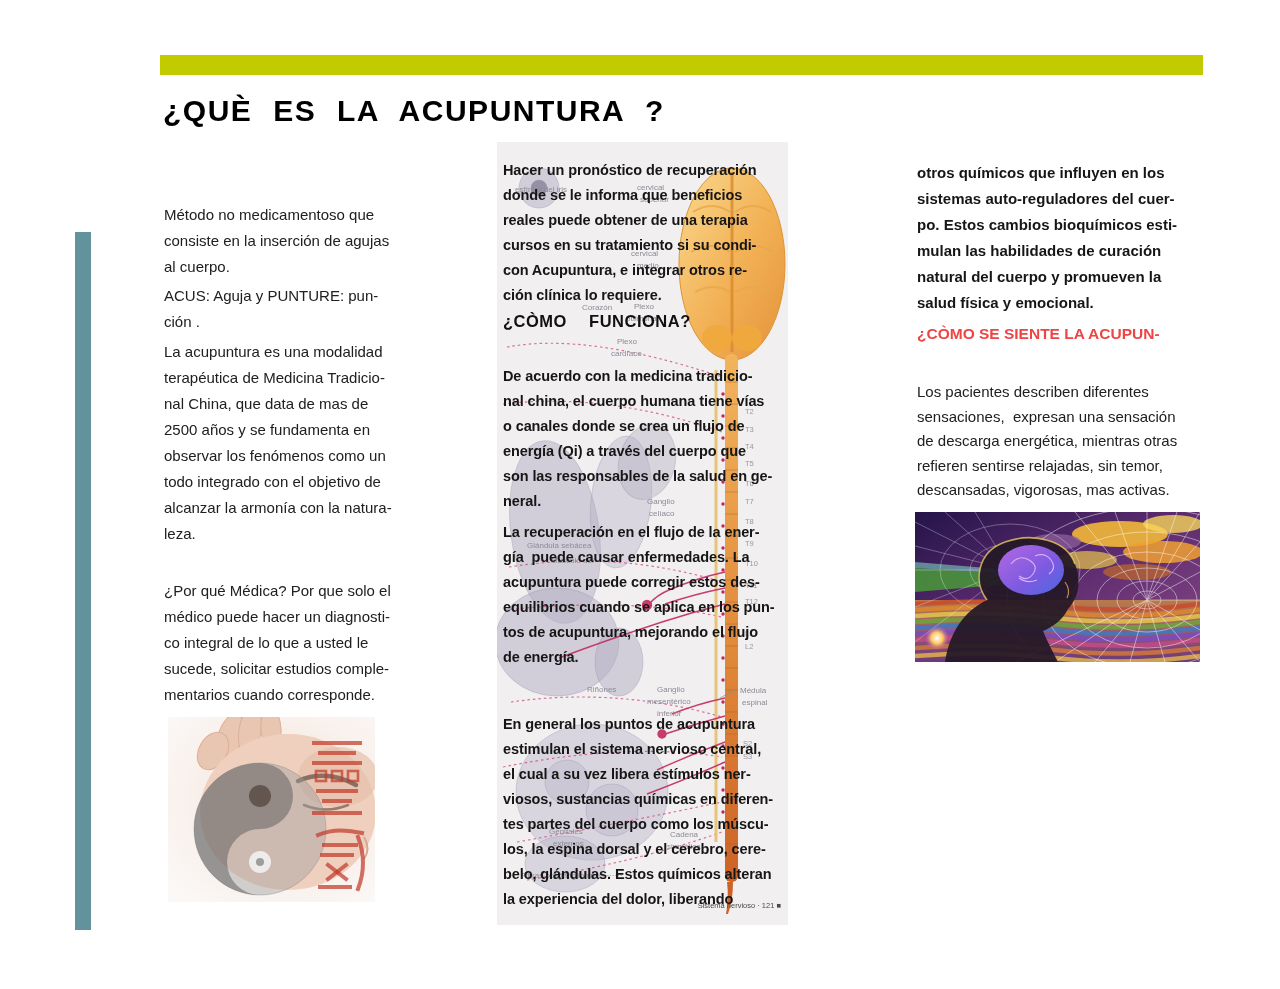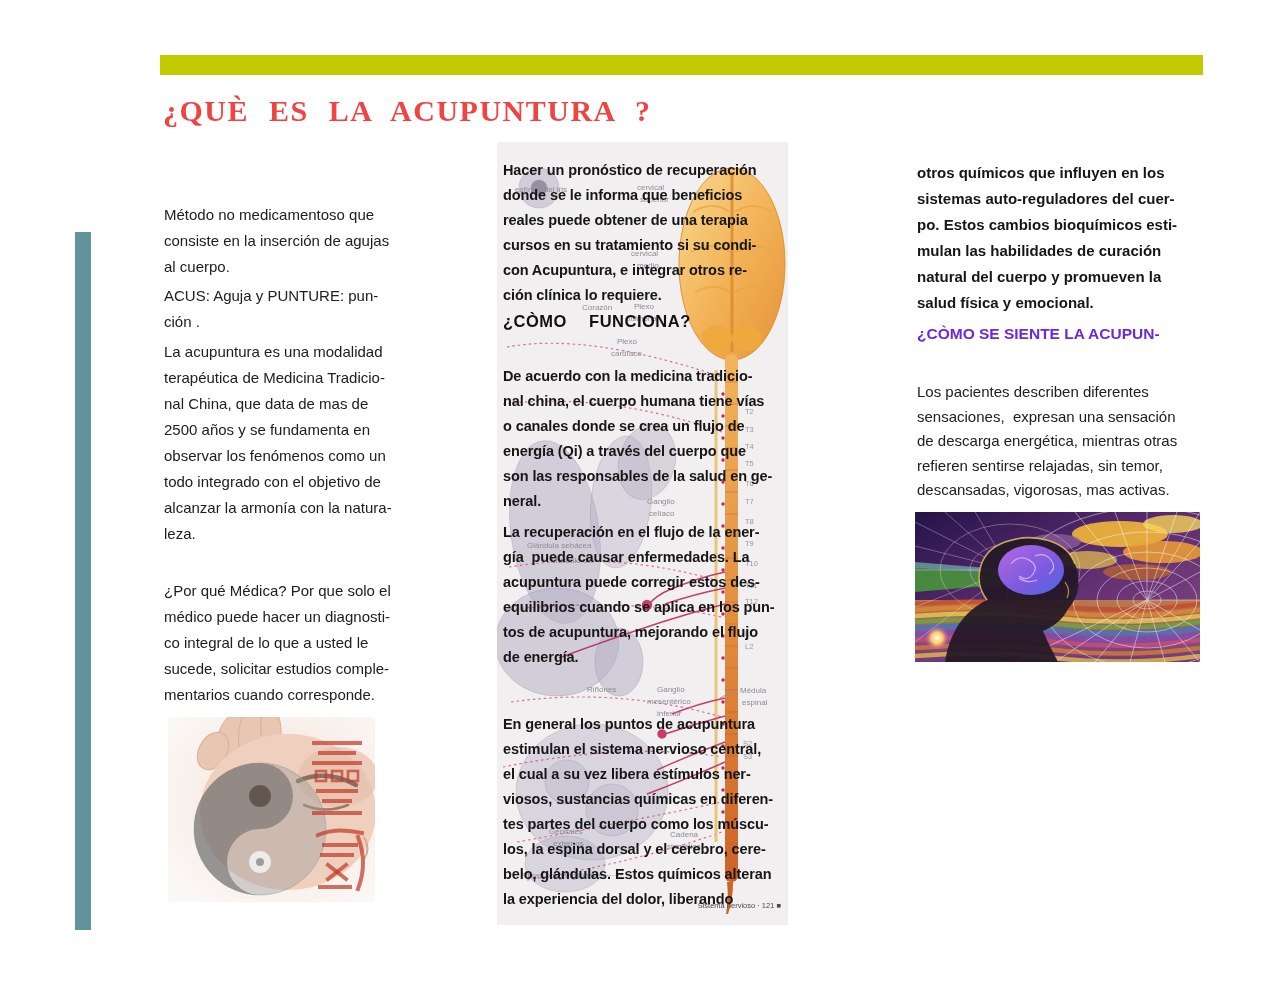--- a/index.html
+++ b/index.html
@@ -4,31 +4,31 @@
 <style>
   html,body{margin:0;padding:0;}
   body{
     width:1280px;height:989px;position:relative;background:#ffffff;
     font-family:"Liberation Sans",sans-serif;color:#1d1d1d;overflow:hidden;
   }
   .abs{position:absolute;}
   #top-bar{left:160px;top:55px;width:1043px;height:20px;background:#c2cb00;}
   #side-bar{left:75px;top:232px;width:16px;height:698px;background:#62929c;}
   #page-title{
-    left:163px;top:94px;font-size:30px;font-weight:bold;color:#ef4444;
-    letter-spacing:1.5px;word-spacing:11px;white-space:pre;font-family:Liberation Serif, serif;
+    left:163px;top:94px;font-size:30px;font-weight:bold;color:#000000;
+    letter-spacing:1.5px;word-spacing:11px;white-space:pre;
   }
   
   .plines > div{white-space:pre;}
   .col-left-block{left:164px;width:228px;font-size:15px;line-height:26px;color:#202020;}
   .mid-text{left:503px;width:282px;font-size:14.5px;line-height:25px;font-weight:bold;color:#161616;letter-spacing:-0.1px;}
   .right-text-bold{left:917px;width:285px;font-size:15px;line-height:26px;font-weight:bold;color:#161616;}
   .right-text-reg{left:917px;width:288px;font-size:15px;line-height:24.5px;color:#202020;}
   #mid-heading{left:503px;font-size:16.5px;font-weight:bold;letter-spacing:.5px;word-spacing:6px;white-space:pre;color:#111;}
-  #right-heading{left:917px;font-size:15.5px;line-height:26px;font-weight:bold;color:#6d28d9;}
+  #right-heading{left:917px;font-size:15.5px;line-height:26px;font-weight:bold;color:#ef4444;}
   
   #left-image{left:168px;top:717px;width:207px;height:185px;}
   #mid-image{left:497px;top:142px;width:291px;height:783px;}
   #right-image{left:915px;top:512px;width:285px;height:150px;}
   svg{display:block;}
   svg text{font-family:"Liberation Sans",sans-serif;}
   .anat-label{fill:#8d8a96;font-size:8px;}
   .vert-label{fill:#9a96a2;font-size:7.5px;}
   .caption{fill:#4a4a4a;font-size:7.5px;}
 </style>

